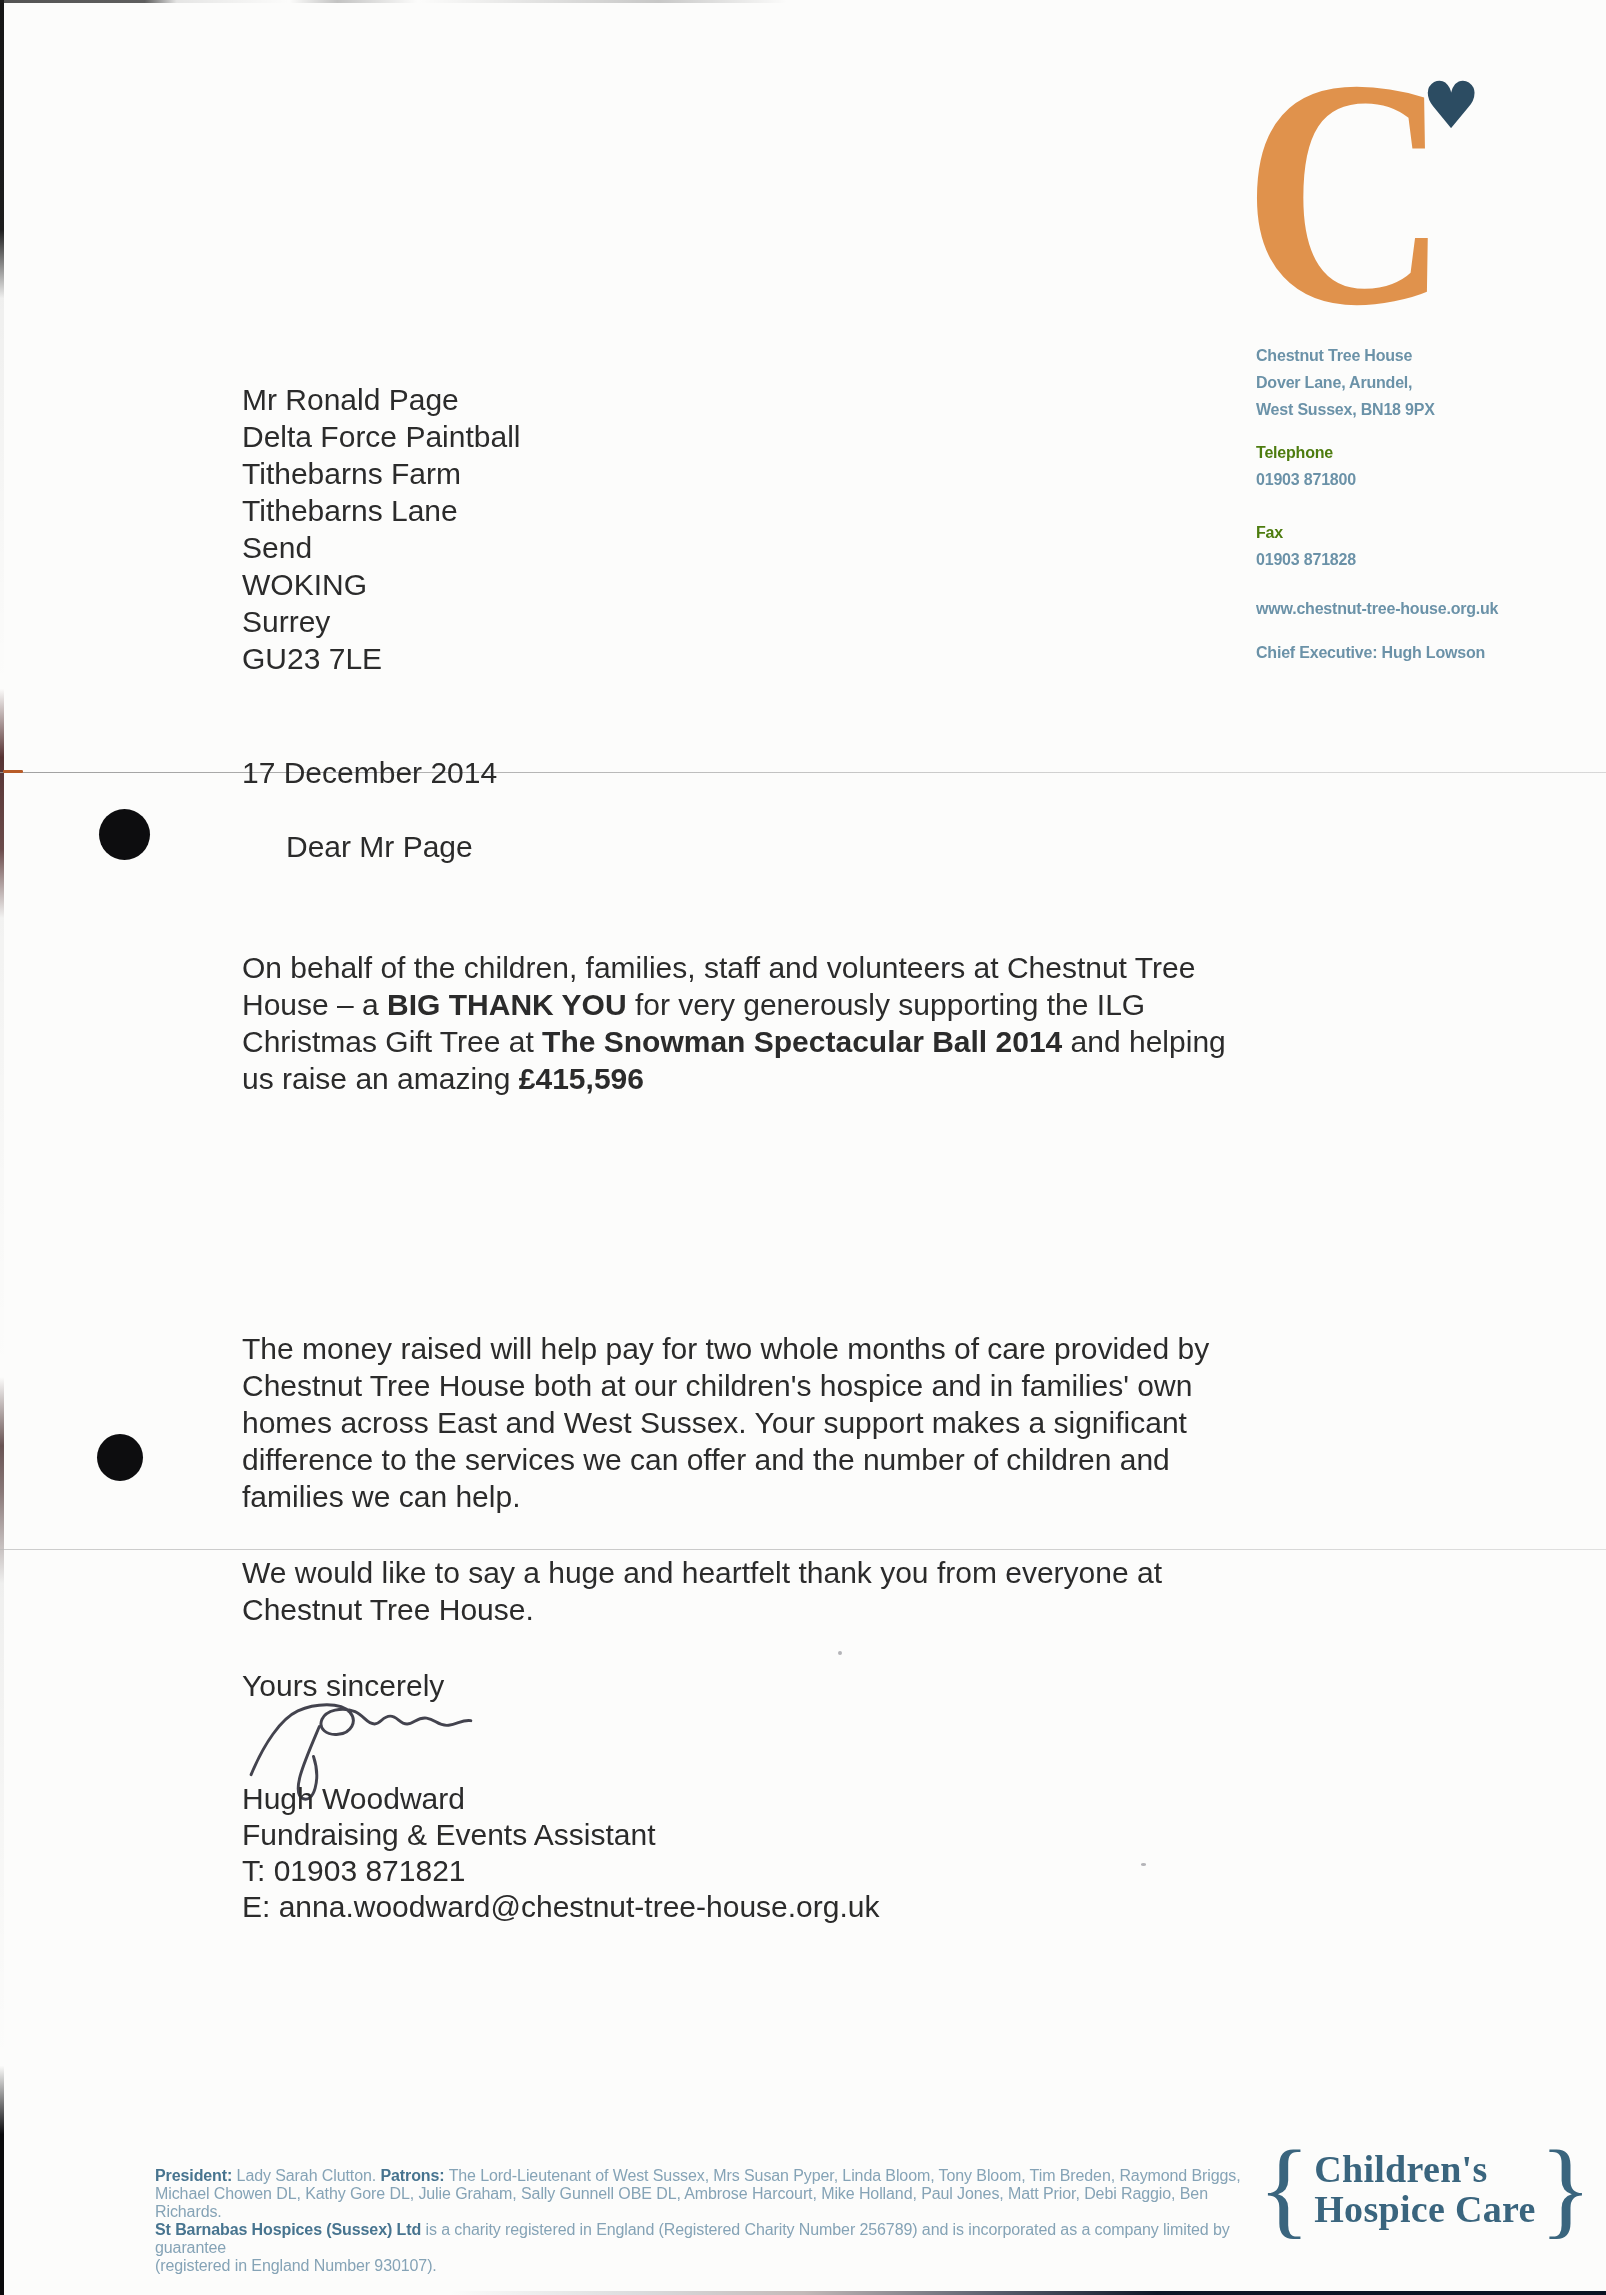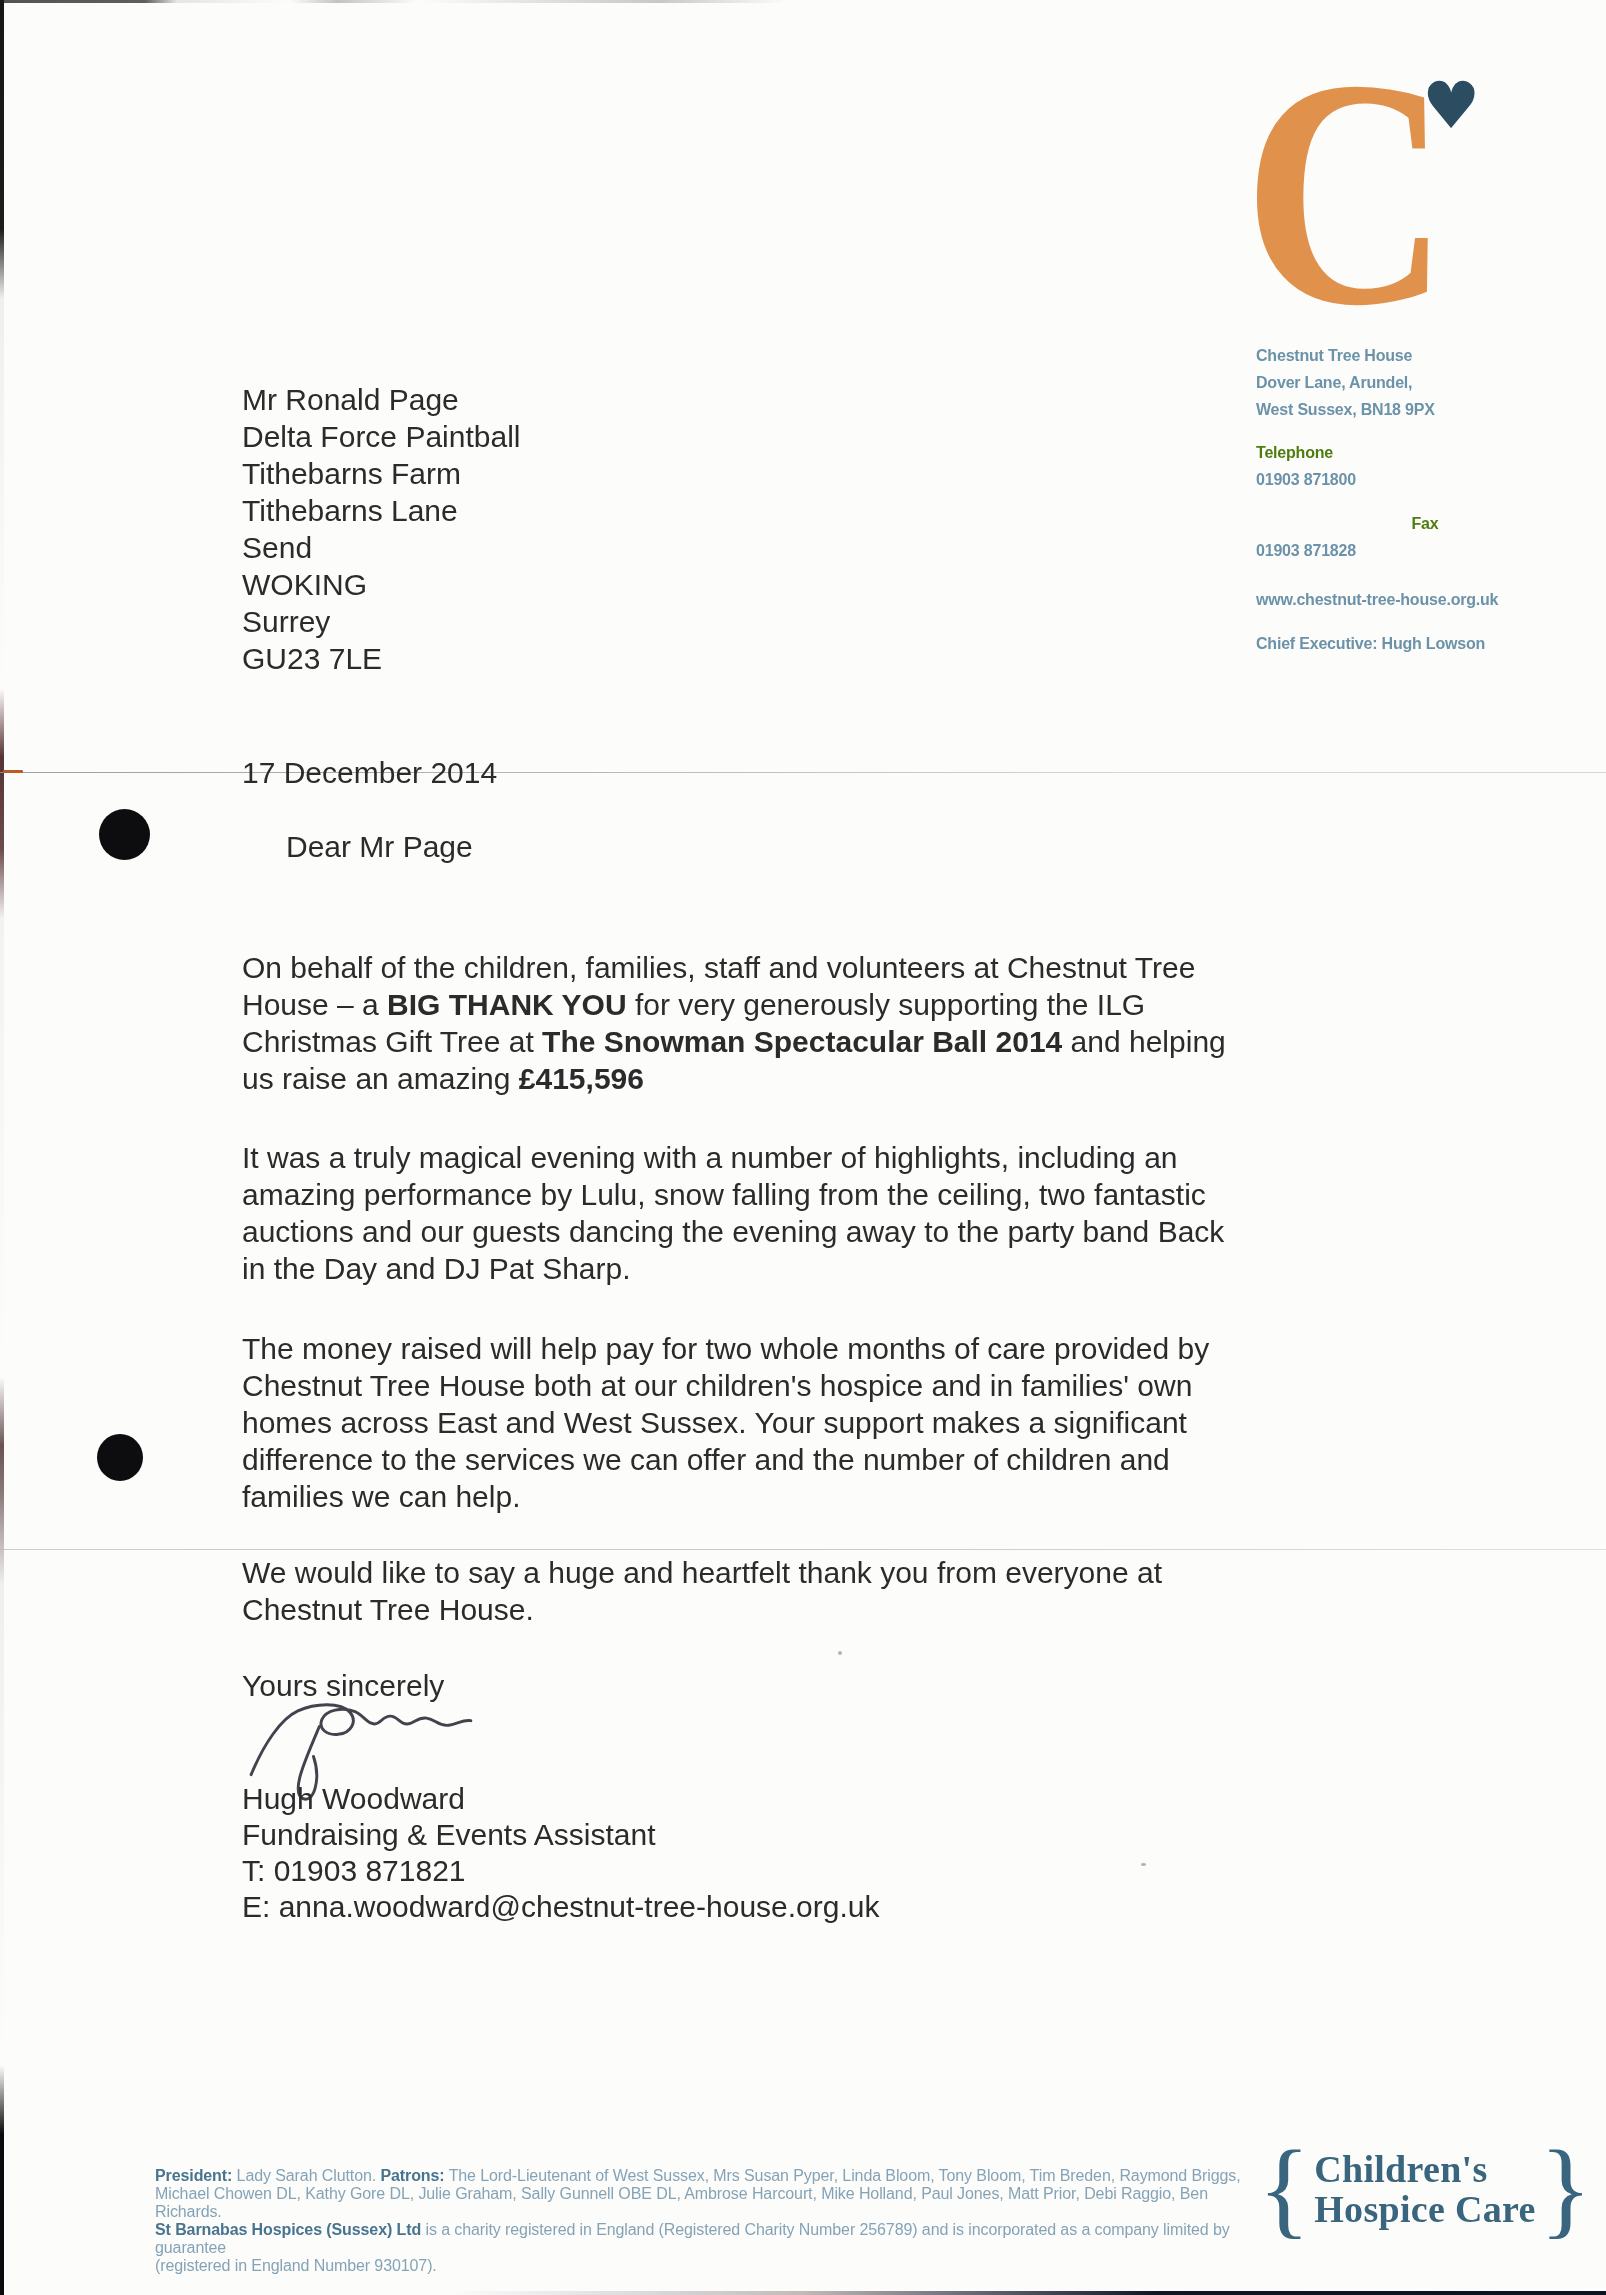--- a/index.html
+++ b/index.html
@@ -42,21 +42,21 @@
   .speck-2{left:1141px;top:1863px;width:5.2px;height:2.6px;}
   
   .logo-c{position:absolute;left:1243px;top:62px;font-family:"Liberation Serif",serif;
     font-weight:bold;font-size:325px;line-height:0.8;color:#e0924c;
     transform:scaleX(0.88);transform-origin:left top;}
   .logo-heart{position:absolute;left:1422px;top:73px;font-family:"DejaVu Sans",sans-serif;
     font-size:65px;line-height:1;color:#2c4c62;}
   .contact{position:absolute;left:1256px;top:342px;width:338px;
     font-size:16px;line-height:27px;color:#6b92a8;letter-spacing:-0.2px;font-weight:bold;}
   .contact .grp-tel{margin-top:15.6px;}
-  .contact .grp-fax{margin-top:17px;text-align:center;}
+  .contact .grp-fax{margin-top:26px;}
   .contact .grp-web{margin-top:22px;}
   .contact .grp-exec{margin-top:17px;}
   .contact .lbl{color:#4d7c0f;}
   
   .abs{position:absolute;}
   .body-text{font-size:30px;line-height:37px;color:#2b2b2b;}
   .recipient{left:242px;top:381px;width:585px;}
   .date{left:242px;top:754px;}
   .salutation{left:242px;top:828px;margin-left:44px;}
   .para{left:242px;width:1004px;}
@@ -118,21 +118,20 @@
     <div>WOKING</div>
     <div>Surrey</div>
     <div>GU23 7LE</div>
   </div>
 
   <div class="abs date body-text">17 December 2014</div>
   <div class="abs salutation body-text">Dear Mr Page</div>
 
   <div class="abs para p1 body-text"><span>On behalf of the children, families, staff and volunteers at Chestnut Tree House – a </span><b>BIG THANK YOU</b><span> for very generously supporting the ILG Christmas Gift Tree at </span><b>The Snowman Spectacular Ball 2014</b><span> and helping us raise an amazing </span><b>£415,596</b></div>
 
-  <div class="abs para p2 body-text">It was a truly magical evening with a number of highlights, including an amazing performance by Lulu, snow falling from the ceiling, two fantastic auctions and our guests dancing the evening away to the party band Back in the Day and DJ Pat Sharp.</div>
   <div class="abs para p3 body-text">The money raised will help pay for two whole months of care provided by Chestnut Tree House both at our children's hospice and in families' own homes across East and West Sussex.  Your support makes a significant difference to the services we can offer and the number of children and families we can help.</div>
   <div class="abs para p4 body-text">We would like to say a huge and heartfelt thank you from everyone at Chestnut Tree House.</div>
 
   <div class="abs valediction body-text">Yours sincerely</div>
 
   <div class="abs signature">
     <svg width="260" height="114" viewBox="0 0 400 175">
       <g fill="none" stroke="#43434e" stroke-width="4.5" stroke-linecap="round">
         <path d="M14,130 C34,82 60,44 86,32 C112,20 152,18 166,34 C178,48 168,66 148,68 C130,70 117,59 123,45 C129,31 154,25 174,33 C188,39 192,52 204,52 C214,52 216,40 228,40 C240,40 242,52 254,52 C264,52 270,41 284,43 C298,45 302,56 318,54 C332,52 340,45 352,47"></path>
         <path d="M119,56 C97,108 74,158 94,167 C110,174 122,138 110,102"></path>

